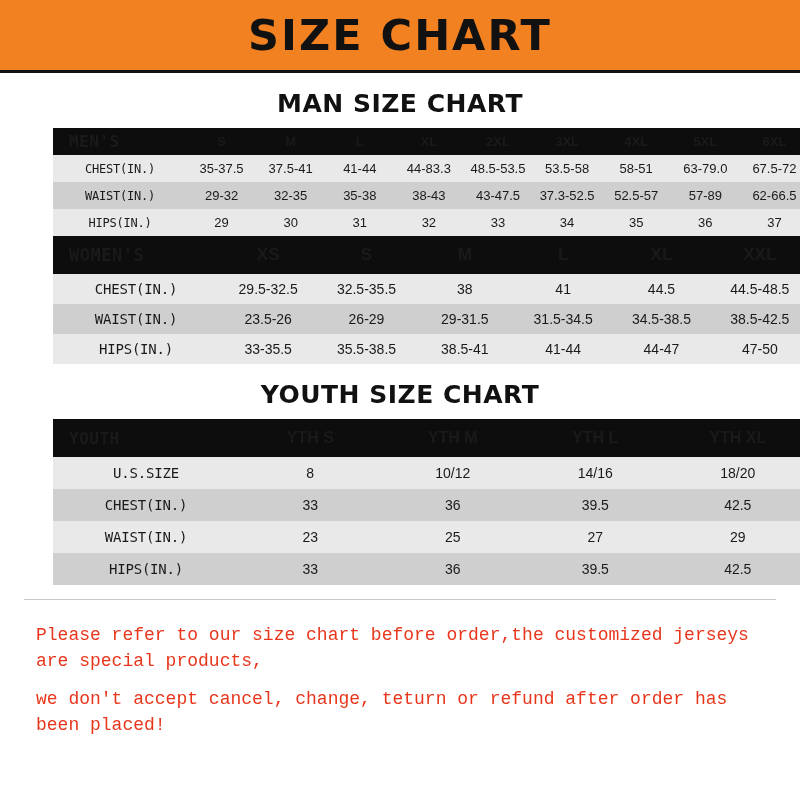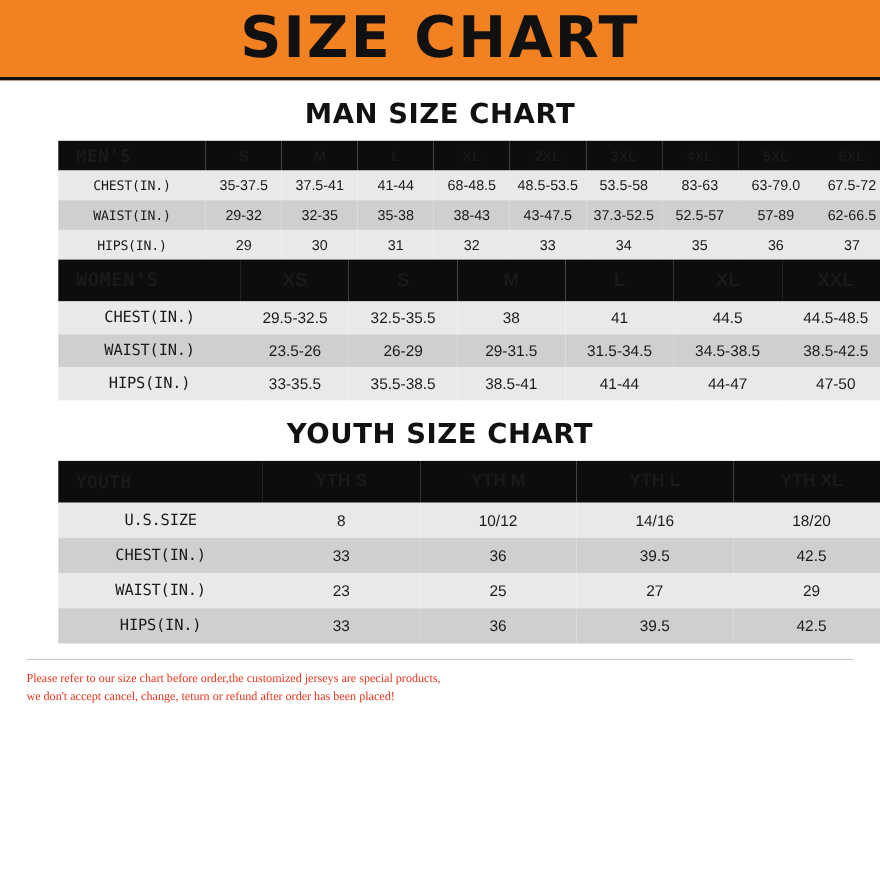--- a/index.html
+++ b/index.html
@@ -24,21 +24,21 @@
     background: #f28121;
     height: 70px;
     display: flex;
     align-items: center;
     justify-content: center;
     border-bottom: 3px solid #111111;
   }
   .banner-title {
     font-family: "DejaVu Sans", sans-serif;
     font-weight: bold;
-    font-size: 52px;
+    font-size: 43px;
     letter-spacing: 2px;
     color: #111111;
     line-height: 1;
   }
   .section {
     padding: 0 22px;
   }
   .section-title {
     text-align: center;
     font-family: "DejaVu Sans", sans-serif;
@@ -94,25 +94,25 @@
   .youth tbody td, .youth thead th { font-size: 14px; height: 32px; }
   .youth thead th { font-size: 16px; height: 38px; }
   .women tbody td { font-size: 14px; height: 30px; }
   .women thead th { font-size: 17px; height: 38px; }
   .footer {
     margin: 14px 24px 0 24px;
     border-top: 1px solid #c9c9c9;
     padding-top: 10px;
   }
   .footer p {
-    margin: 0;
+    margin: 12px;
     color: #e8361c;
-    font-size: 11px;
+    font-size: 18px;
     line-height: 1.45;
-    font-family: Liberation Serif, serif;
+    font-family: Liberation Mono, monospace;
   }
 </style>
 </head>
 <body>
 
 <div class="page">
 
   <div class="banner">
     <div class="banner-title">SIZE CHART</div>
   </div>
@@ -133,24 +133,24 @@
           <th>5XL</th>
           <th>6XL</th>
         </tr>
       </thead>
       <tbody>
         <tr class="odd">
           <td class="rowlabel">CHEST(IN.)</td>
           <td>35-37.5</td>
           <td>37.5-41</td>
           <td>41-44</td>
-          <td>68-48.5</td>
+          <td>44-83.3</td>
           <td>48.5-53.5</td>
           <td>53.5-58</td>
-          <td>83-63</td>
+          <td>58-51</td>
           <td>63-79.0</td>
           <td>67.5-72</td>
         </tr>
         <tr class="even">
           <td class="rowlabel">WAIST(IN.)</td>
           <td>29-32</td>
           <td>32-35</td>
           <td>35-38</td>
           <td>38-43</td>
           <td>43-47.5</td>

